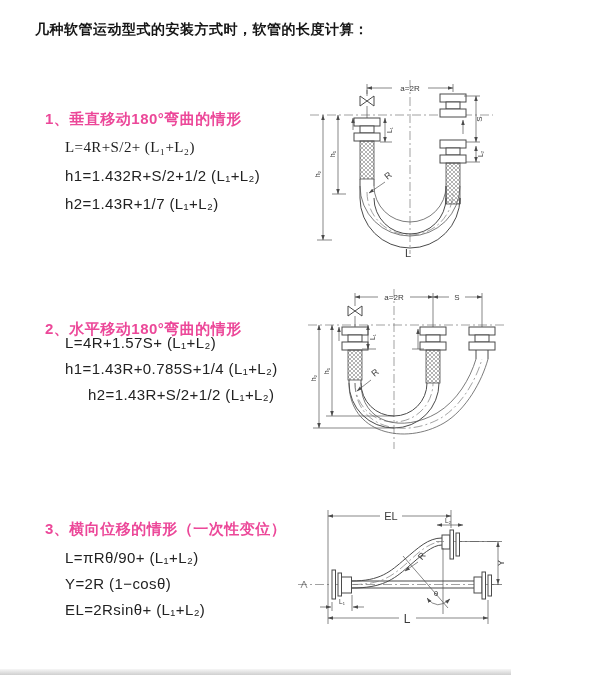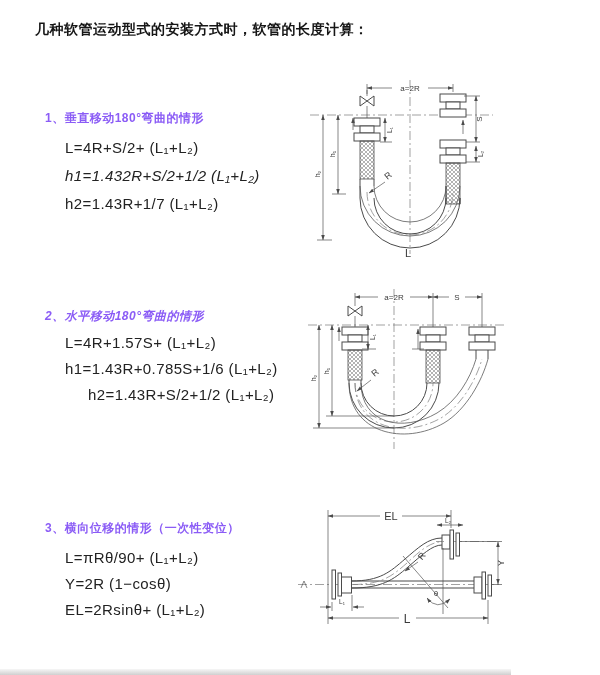--- a/index.html
+++ b/index.html
@@ -3,42 +3,42 @@
 <meta charset="utf-8">
 <style>
   html,body { margin:0; padding:0; background:#ffffff; }
   .page {
     position:relative; width:511px; height:675px; background:#ffffff;
     font-family:"Liberation Sans","DejaVu Sans",sans-serif;
     color:#1f1f1f; overflow:hidden;
   }
   .abs { position:absolute; white-space:nowrap; }
   .doc-title { font-size:14px; font-weight:700; letter-spacing:0.5px; color:#161616; }
-  .sec-heading { font-size:12px; font-weight:700; letter-spacing:0.5px; color:#8b5cf6; }
+  .sec-heading { font-size:15px; font-weight:700; letter-spacing:0.5px; color:#ec4899; }
   .formula { font-size:15px; font-weight:400; letter-spacing:0.4px; color:#222222; }
   svg { position:absolute; overflow:visible; }
   svg text { fill:#3a3a3a; font-family:"Liberation Sans","DejaVu Sans",sans-serif; }
   .dln { stroke:#4b4b4b; stroke-width:1; fill:none; }
   .thn { stroke:#5a5a5a; stroke-width:0.8; fill:none; }
   .dim { stroke:#555555; stroke-width:0.7; fill:none; }
   .cl  { stroke:#7a7a7a; stroke-width:0.7; fill:none; stroke-dasharray:9 3 2 3; }
   .fit { fill:#ffffff; stroke:#4b4b4b; stroke-width:1; }
   .scan-edge { position:absolute; left:0; bottom:0; width:600px; height:6px;
                background:linear-gradient(#f6f6f6,#cfcfcf); }
 </style>
 </head>
 <body>
 
 <div class="page">
 
   <div class="abs doc-title" style="left:35px; top:21px;">几种软管运动型式的安装方式时，软管的长度计算：</div>
 
   <div class="abs sec-heading" style="left:45px; top:110px;">1、垂直移动180°弯曲的情形</div>
-  <div class="abs formula" style="left:65px; top:139px;">L=4R+S/2+ (L₁+L₂)</div>
-  <div class="abs formula" style="left:65px; top:167px;font-style:italic;">h1=1.432R+S/2+1/2 (L₁+L₂)</div>
+  <div class="abs formula" style="left:65px; top:139px;font-family:Liberation Serif, serif;">L=4R+S/2+ (L₁+L₂)</div>
+  <div class="abs formula" style="left:65px; top:167px;">h1=1.432R+S/2+1/2 (L₁+L₂)</div>
   <div class="abs formula" style="left:65px; top:195px;">h2=1.43R+1/7 (L₁+L₂)</div>
 
   <svg style="left:308px; top:74px;" width="292" height="185" viewBox="0 0 292 185">
     <defs>
       <marker id="ar1" viewBox="0 0 10 10" refX="9" refY="5" markerWidth="8" markerHeight="8" orient="auto-start-reverse">
         <path d="M0,1.8 L9.5,5 L0,8.2 Z" fill="#4b4b4b"></path>
       </marker>
       <pattern id="hp1" width="4" height="4" patternUnits="userSpaceOnUse">
         <path d="M0,4 L4,0 M0,0 L4,4" stroke="#666" stroke-width="0.5"></path>
       </pattern>
@@ -128,23 +128,23 @@
     </g>
 
     <g>
       <text transform="rotate(-40,82,104)" x="82" y="104" font-size="9" text-anchor="middle">R</text>
       <line class="dim" x1="77" y1="108" x2="61" y2="119" marker-end="url(#ar1)"></line>
     </g>
 
     <text x="100" y="183" font-size="11" text-anchor="middle">L</text>
   </svg>
 
-  <div class="abs sec-heading" style="left:45px; top:308px;font-style:italic;">2、水平移动180°弯曲的情形</div>
+  <div class="abs sec-heading" style="left:45px; top:320px;">2、水平移动180°弯曲的情形</div>
   <div class="abs formula" style="left:65px; top:334px;">L=4R+1.57S+ (L₁+L₂)</div>
-  <div class="abs formula" style="left:65px; top:360px;">h1=1.43R+0.785S+1/6 (L₁+L₂)</div>
+  <div class="abs formula" style="left:65px; top:360px;">h1=1.43R+0.785S+1/4 (L₁+L₂)</div>
   <div class="abs formula" style="left:82px; top:386px;margin-left:6px;">h2=1.43R+S/2+1/2 (L₁+L₂)</div>
 
   <svg style="left:306px; top:283px;" width="294" height="172" viewBox="0 0 294 172">
     <defs>
       <marker id="ar2" viewBox="0 0 10 10" refX="9" refY="5" markerWidth="8" markerHeight="8" orient="auto-start-reverse">
         <path d="M0,1.8 L9.5,5 L0,8.2 Z" fill="#4b4b4b"></path>
       </marker>
       <pattern id="hp2" width="4" height="4" patternUnits="userSpaceOnUse">
         <path d="M0,4 L4,0 M0,0 L4,4" stroke="#666" stroke-width="0.5"></path>
       </pattern>

